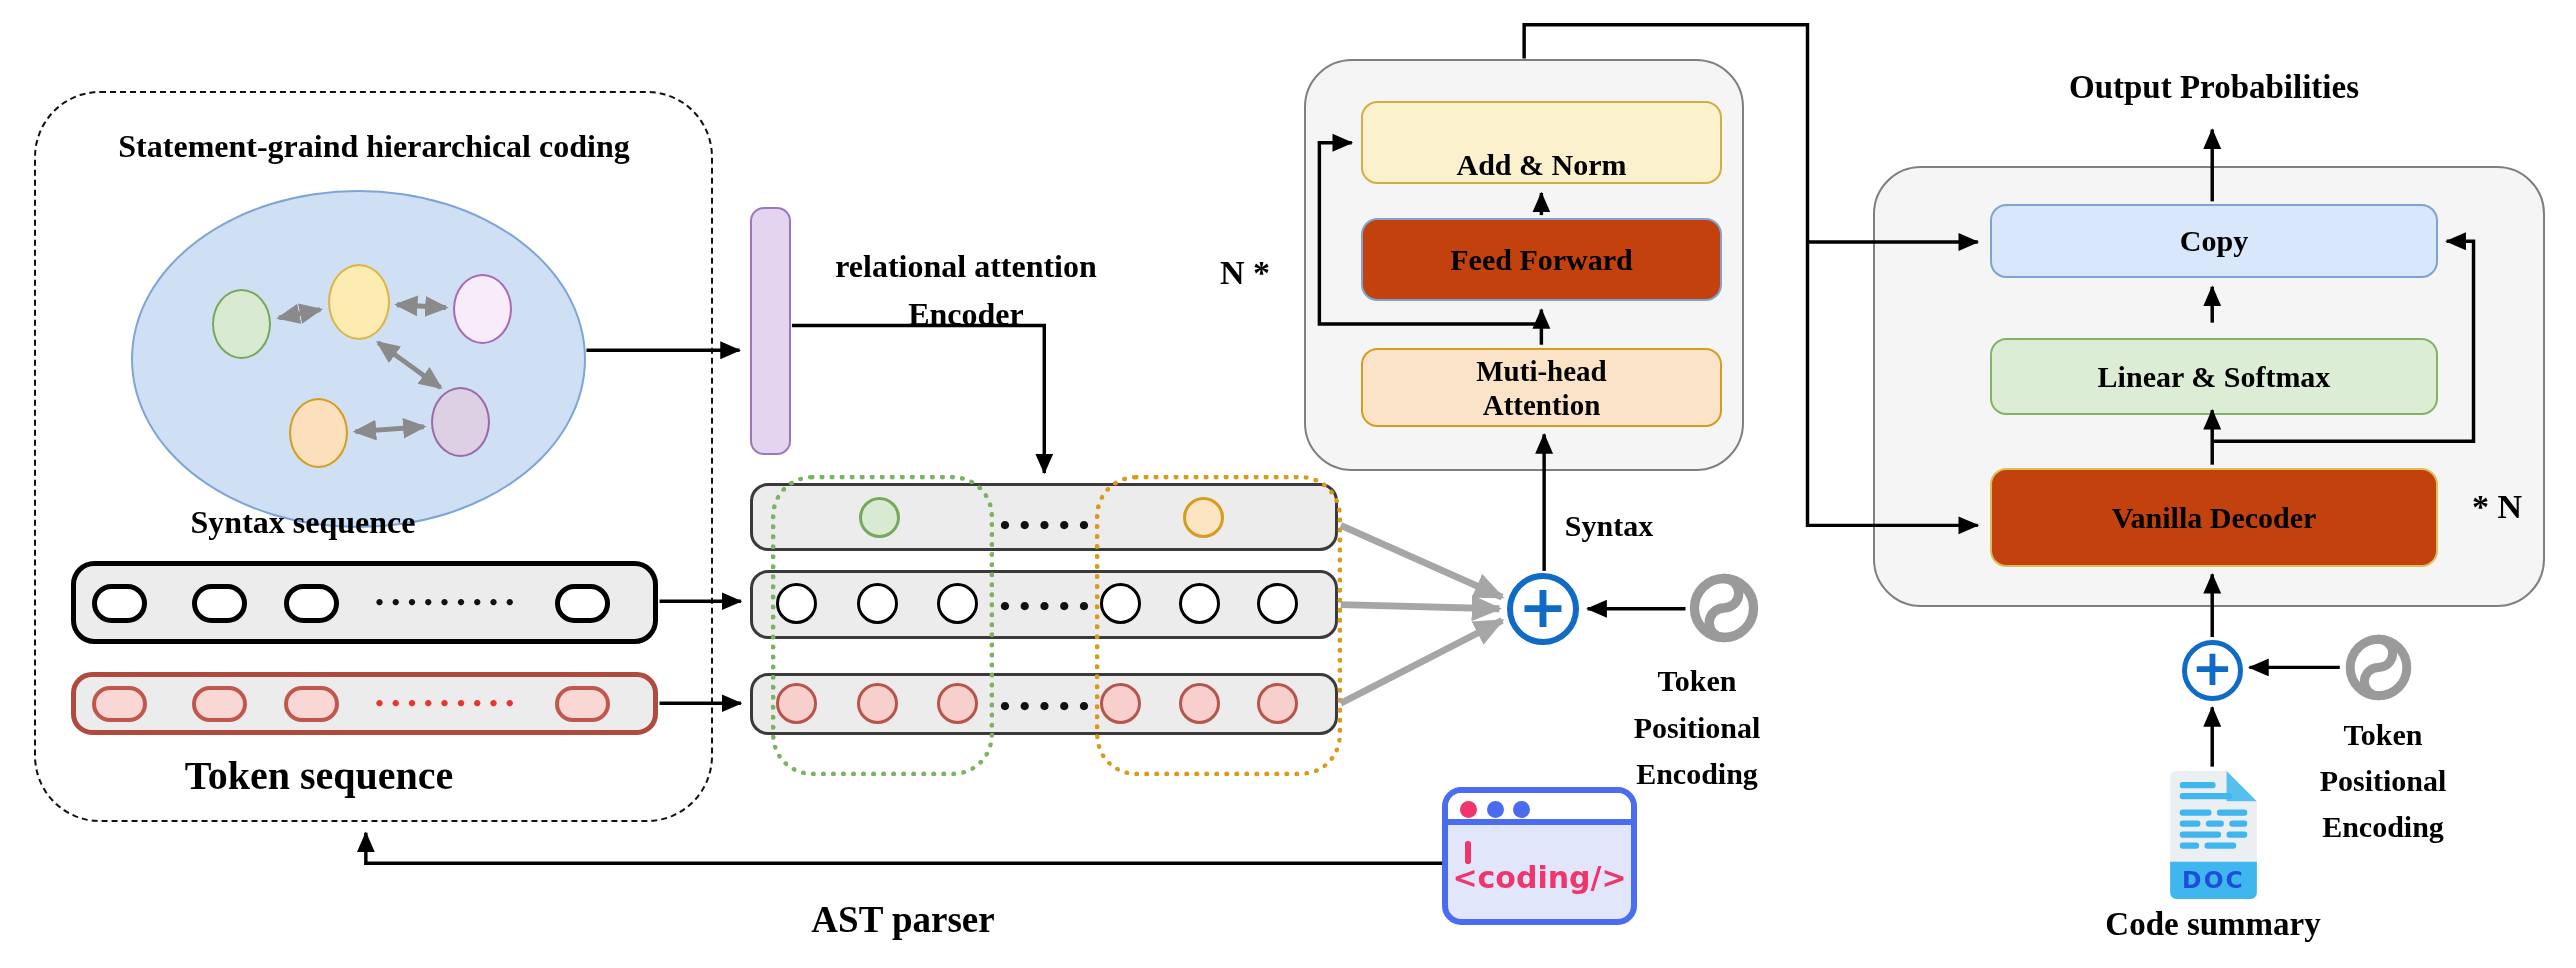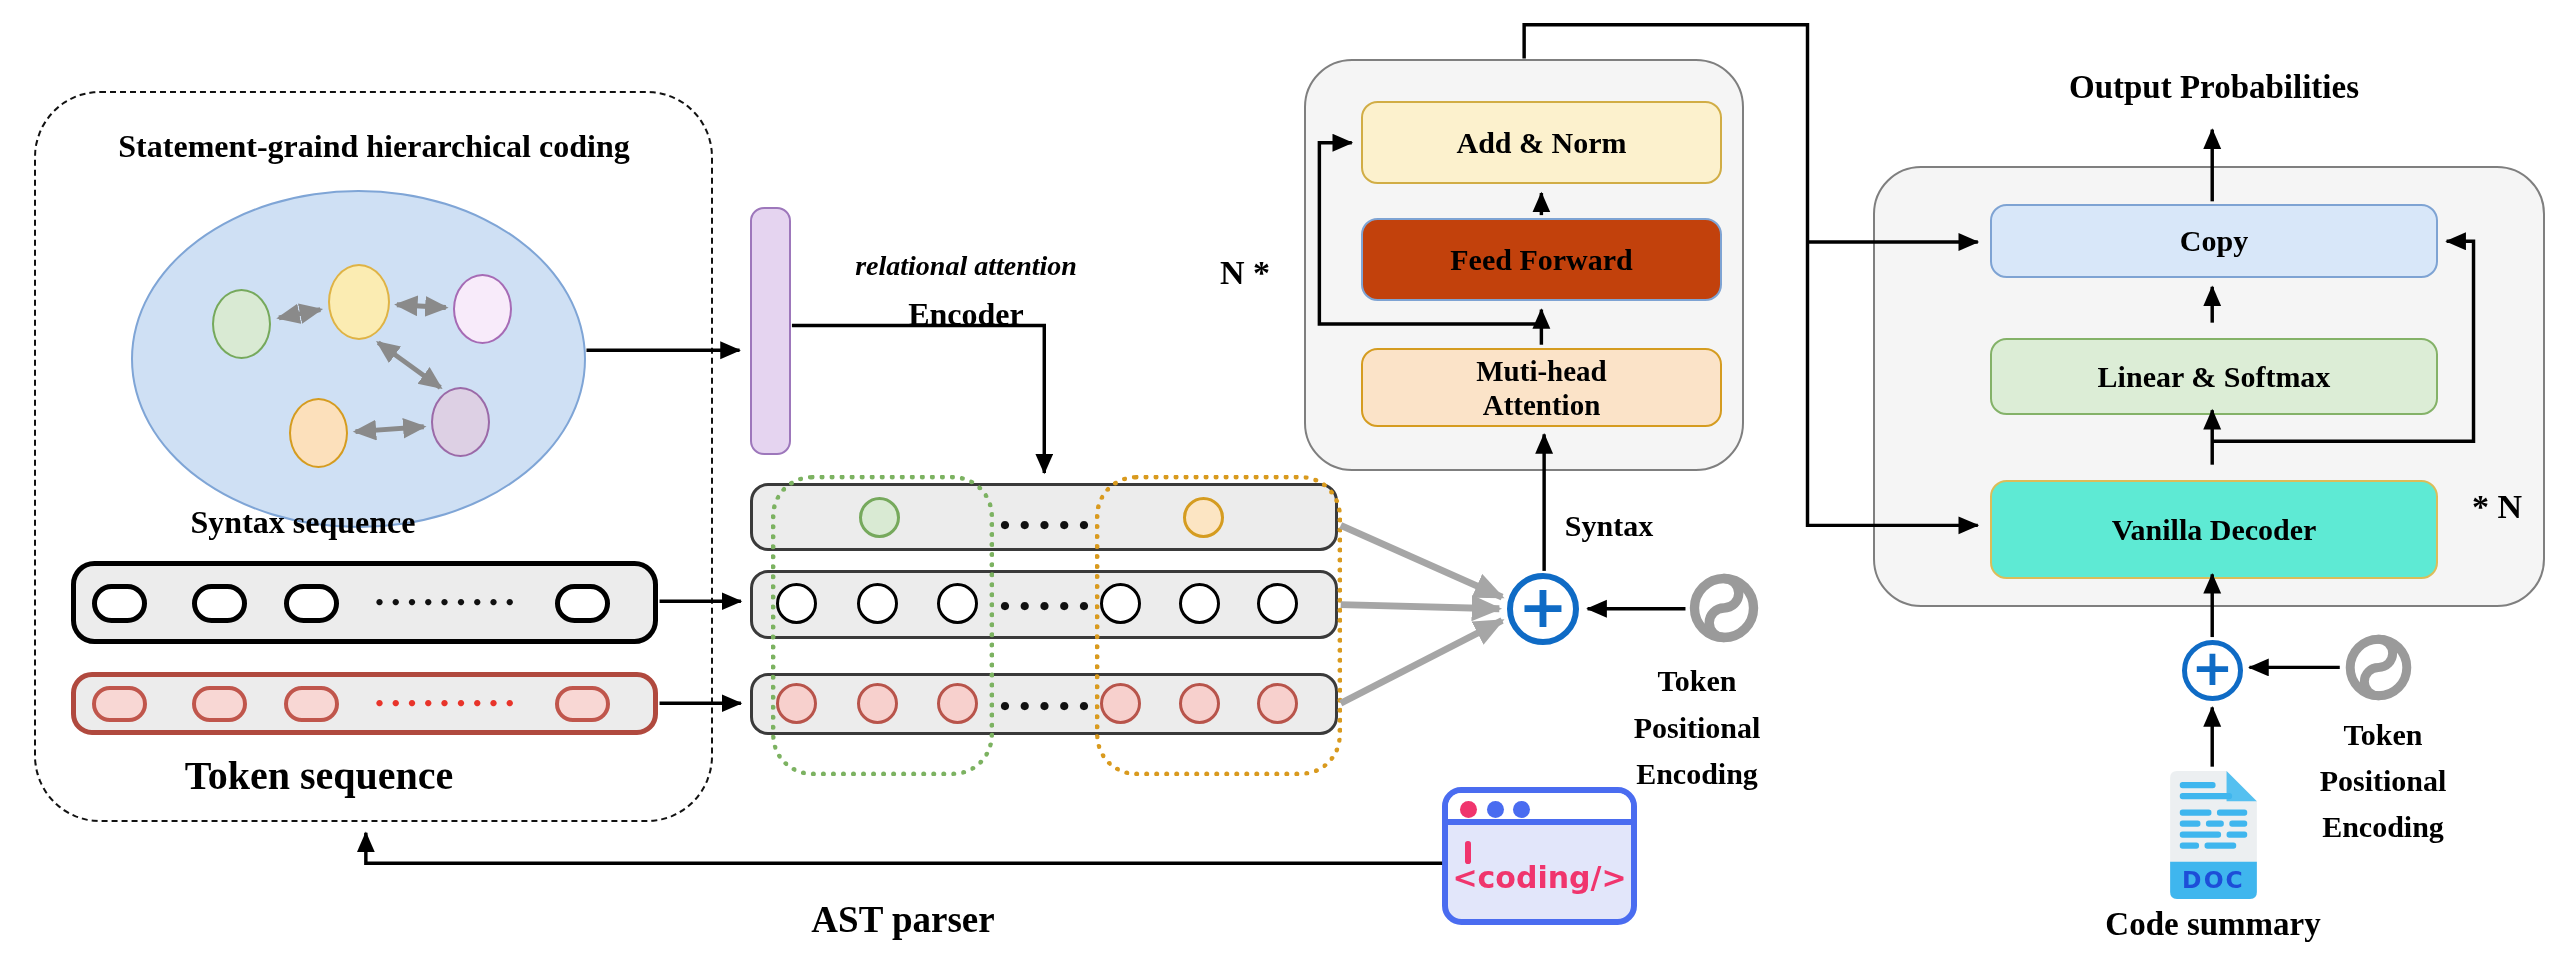--- a/index.html
+++ b/index.html
@@ -47,21 +47,21 @@
 <div class="pill" style="left:92px;top:686px;width:55px;height:36px;background:#f8d7d4;border:4.1px solid #c0564c;"></div>
 <div class="pill" style="left:192px;top:686px;width:55px;height:36px;background:#f8d7d4;border:4.1px solid #c0564c;"></div>
 <div class="pill" style="left:284px;top:686px;width:55px;height:36px;background:#f8d7d4;border:4.1px solid #c0564c;"></div>
 <div class="dots" style="left:447px;top:703px;font-size:18px;color:#e8342a;">•••••••••</div>
 <div class="pill" style="left:555px;top:686px;width:55px;height:36px;background:#f8d7d4;border:4.1px solid #c0564c;"></div>
 <div class="lbl" style="left:303px;top:775px;font-size:40px;margin-left:16px;">Token sequence</div>
 
 <div class="lbl" style="left:903px;top:919px;font-size:37px;">AST parser</div>
 
 <div class="abs" style="left:750px;top:207px;width:41px;height:248px;background:#e5d4f0;border:2.8px solid #9d77bb;border-radius:14px;"></div>
-<div class="lbl" style="left:966px;top:266px;font-size:28px;font-style:italic;">relational attention</div>
+<div class="lbl" style="left:966px;top:266px;font-size:32px;">relational attention</div>
 <div class="lbl" style="left:966px;top:314px;font-size:32px;">Encoder</div>
 
 <div class="row" style="left:750px;top:483px;width:588px;height:68px;"></div>
 <div class="row" style="left:750px;top:570px;width:588px;height:69px;"></div>
 <div class="row" style="left:750px;top:673px;width:588px;height:62px;"></div>
 
 <div class="circle" style="left:859px;top:497px;background:#d9ead3;border:3.4px solid #76a95c;"></div>
 <div class="dots" style="left:1047px;top:526px;font-size:23.4px;color:#111;">•••••</div>
 <div class="circle" style="left:1183px;top:497px;background:#fce5c3;border:3.4px solid #d59c20;"></div>
 
@@ -79,21 +79,21 @@
 <div class="dots" style="left:1047px;top:707px;font-size:23.4px;color:#111;">•••••</div>
 <div class="circle" style="left:1100px;top:683px;background:#f7d0cd;border:3.4px solid #b8544b;"></div>
 <div class="circle" style="left:1179px;top:683px;background:#f7d0cd;border:3.4px solid #b8544b;"></div>
 <div class="circle" style="left:1257px;top:683px;background:#f7d0cd;border:3.4px solid #b8544b;"></div>
 
 <div class="abs" style="left:771px;top:475px;width:223px;height:301px;border:5.5px dotted #7cb261;border-radius:41px;"></div>
 <div class="abs" style="left:1095px;top:475px;width:247px;height:301px;border:5.5px dotted #d99a1e;border-radius:41px;"></div>
 
 <div class="abs" style="left:1304px;top:59px;width:440px;height:412px;background:#f5f5f5;border:2.8px solid #7f7f7f;border-radius:48px;"></div>
 <div class="lbl" style="left:1245px;top:273px;font-size:34px;">N *</div>
-<div class="box" style="left:1361px;top:101px;width:361px;height:83px;background:#fcf1cd;border:2.8px solid #d1ad45;border-radius:16.6px;font-size:30px;">
+<div class="box" style="left:1361px;top:101px;width:361px;height:83px;background:#fcf1cd;border:2.8px solid #d1ad45;border-radius:16.6px;font-size:30px;justify-content:flex-end;">
   <span>Add &amp; Norm</span>
 </div>
 <div class="box" style="left:1361px;top:218px;width:361px;height:83px;background:#c2410c;border:2.8px solid #7ea3d3;border-radius:16.6px;font-size:30px;">
   <span>Feed Forward</span>
 </div>
 <div class="box" style="left:1361px;top:348px;width:361px;height:79px;background:#fbe3c8;border:2.8px solid #d59c20;border-radius:16.6px;font-size:29px;line-height:34px;">
   <span>Muti-head</span>
   <span>Attention</span>
 </div>
 <div class="lbl" style="left:1609px;top:526px;font-size:30px;">Syntax</div>
@@ -110,21 +110,21 @@
 <div class="lbl" style="left:1697px;top:774px;font-size:30px;">Encoding</div>
 
 <div class="abs" style="left:1873px;top:166px;width:672px;height:441px;background:#f5f5f5;border:2.8px solid #7f7f7f;border-radius:48px;"></div>
 <div class="lbl" style="left:2214px;top:87px;font-size:33px;">Output Probabilities</div>
 <div class="box" style="left:1990px;top:204px;width:448px;height:74px;background:#d8e7f9;border:2.8px solid #7ea3d3;border-radius:16.6px;font-size:30px;">
   <span>Copy</span>
 </div>
 <div class="box" style="left:1990px;top:326px;width:448px;height:77px;background:#dcedd6;border:2.8px solid #84b268;border-radius:16.6px;font-size:30px;margin-top:12px;">
   <span>Linear &amp; Softmax</span>
 </div>
-<div class="box" style="left:1990px;top:468px;width:448px;height:99px;background:#5eead4;border:2.8px solid #dbbd59;border-radius:16.6px;font-size:30px;margin-top:12px;">
+<div class="box" style="left:1990px;top:468px;width:448px;height:99px;background:#c2410c;border:2.8px solid #dbbd59;border-radius:16.6px;font-size:30px;">
   <span>Vanilla Decoder</span>
 </div>
 <div class="lbl" style="left:2497px;top:507px;font-size:34px;">* N</div>
 
 <div class="pluscircle" style="left:2182px;top:640px;width:61px;height:61px;border:5.5px solid #0f6bc5;font-size:50px;">
   <span style="margin-top:-4.1px;">+</span>
 </div>
 <svg class="overlay" style="left:2344px;top:633px;" width="69" height="69" viewBox="0 0 100 100">
   <circle cx="50" cy="50" r="41" fill="none" stroke="#9a9a9a" stroke-width="13"></circle>
   <path d="M50,9 A20.5,20.5 0 0 1 50,50 A20.5,20.5 0 0 0 50,91" fill="none" stroke="#9a9a9a" stroke-width="13" stroke-linecap="round"></path>

